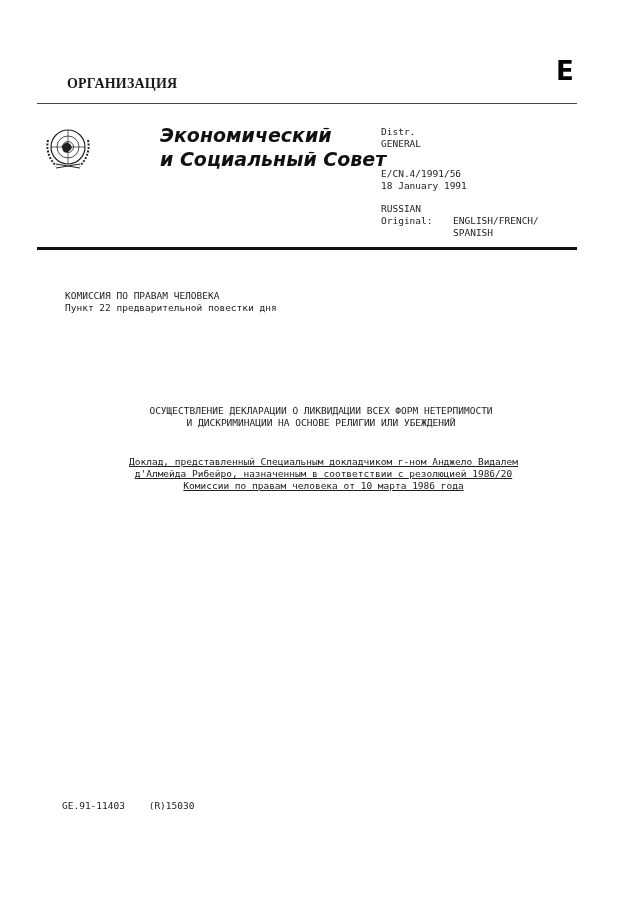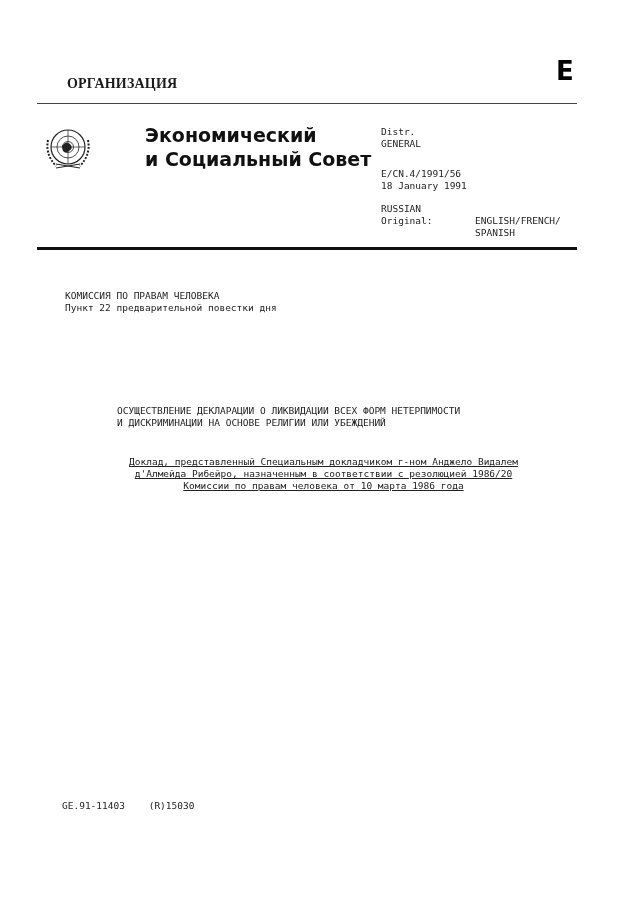--- a/index.html
+++ b/index.html
@@ -2,30 +2,30 @@
 <html><head>
 <meta charset="utf-8">
 <style>
   html, body { margin: 0; padding: 0; background: #ffffff; }
   body { width: 640px; height: 910px; position: relative; overflow: hidden; color: #111; }
   .abs { position: absolute; }
   .org { left: 37px; top: 76px; font-family: Liberation Serif, serif; font-weight: bold; font-size: 14px; line-height: 15px; letter-spacing: 0.2px; color: #1a1a1a; margin-left: 30px; }
   .org-rule { left: 37px; top: 103px; width: 540px; height: 1px; border-top: 1px solid #444; }
   .e-mark { left: 556px; top: 58px; font-family: "DejaVu Sans", sans-serif; font-weight: bold; font-size: 26px; line-height: 26px; color: #000; }
   .emblem { left: 40px; top: 120px; width: 56px; height: 56px; }
-  .council { left: 145px; top: 123px; font-family: "DejaVu Sans", sans-serif; font-weight: bold; font-size: 19px; line-height: 24px; color: #111; }
+  .council { left: 160px; top: 123px; font-family: "DejaVu Sans", sans-serif; font-weight: bold; font-size: 19px; line-height: 24px; color: #111; font-style: italic; }
   .mono { font-family: "DejaVu Sans Mono", monospace; font-size: 9.5px; line-height: 12px; color: #222; }
   .distr { left: 381px; top: 126px; }
   .sym { left: 381px; top: 168px; }
   .lang { left: 381px; top: 203px; }
   .lang .row { display: flex; }
-  .lang .lbl { width: 94px; }
+  .lang .lbl { width: 72px; }
   .thick-rule { left: 37px; top: 247px; width: 540px; height: 3px; background: #111; }
   .commission { left: 65px; top: 281px; margin-top: 9px; }
-  .title { left: 117px; top: 405px; width: 420px; font-family: "DejaVu Sans Mono", monospace; font-size: 9.5px; line-height: 12px; color: #222; }
+  .title { left: 111px; top: 405px; width: 420px; text-align: center; font-family: "DejaVu Sans Mono", monospace; font-size: 9.5px; line-height: 12px; color: #222; }
   .report { left: 96px; top: 456px; width: 455px; text-align: center; font-family: "DejaVu Sans Mono", monospace; font-size: 9.5px; line-height: 12px; color: #222; text-decoration: underline; }
   .footer { left: 62px; top: 800px; }
   .footer span { margin-right: 18px; }
 </style>
 </head>
 <body>
 
 <div class="abs org">
   <div>ОРГАНИЗАЦИЯ</div>
 </div>

